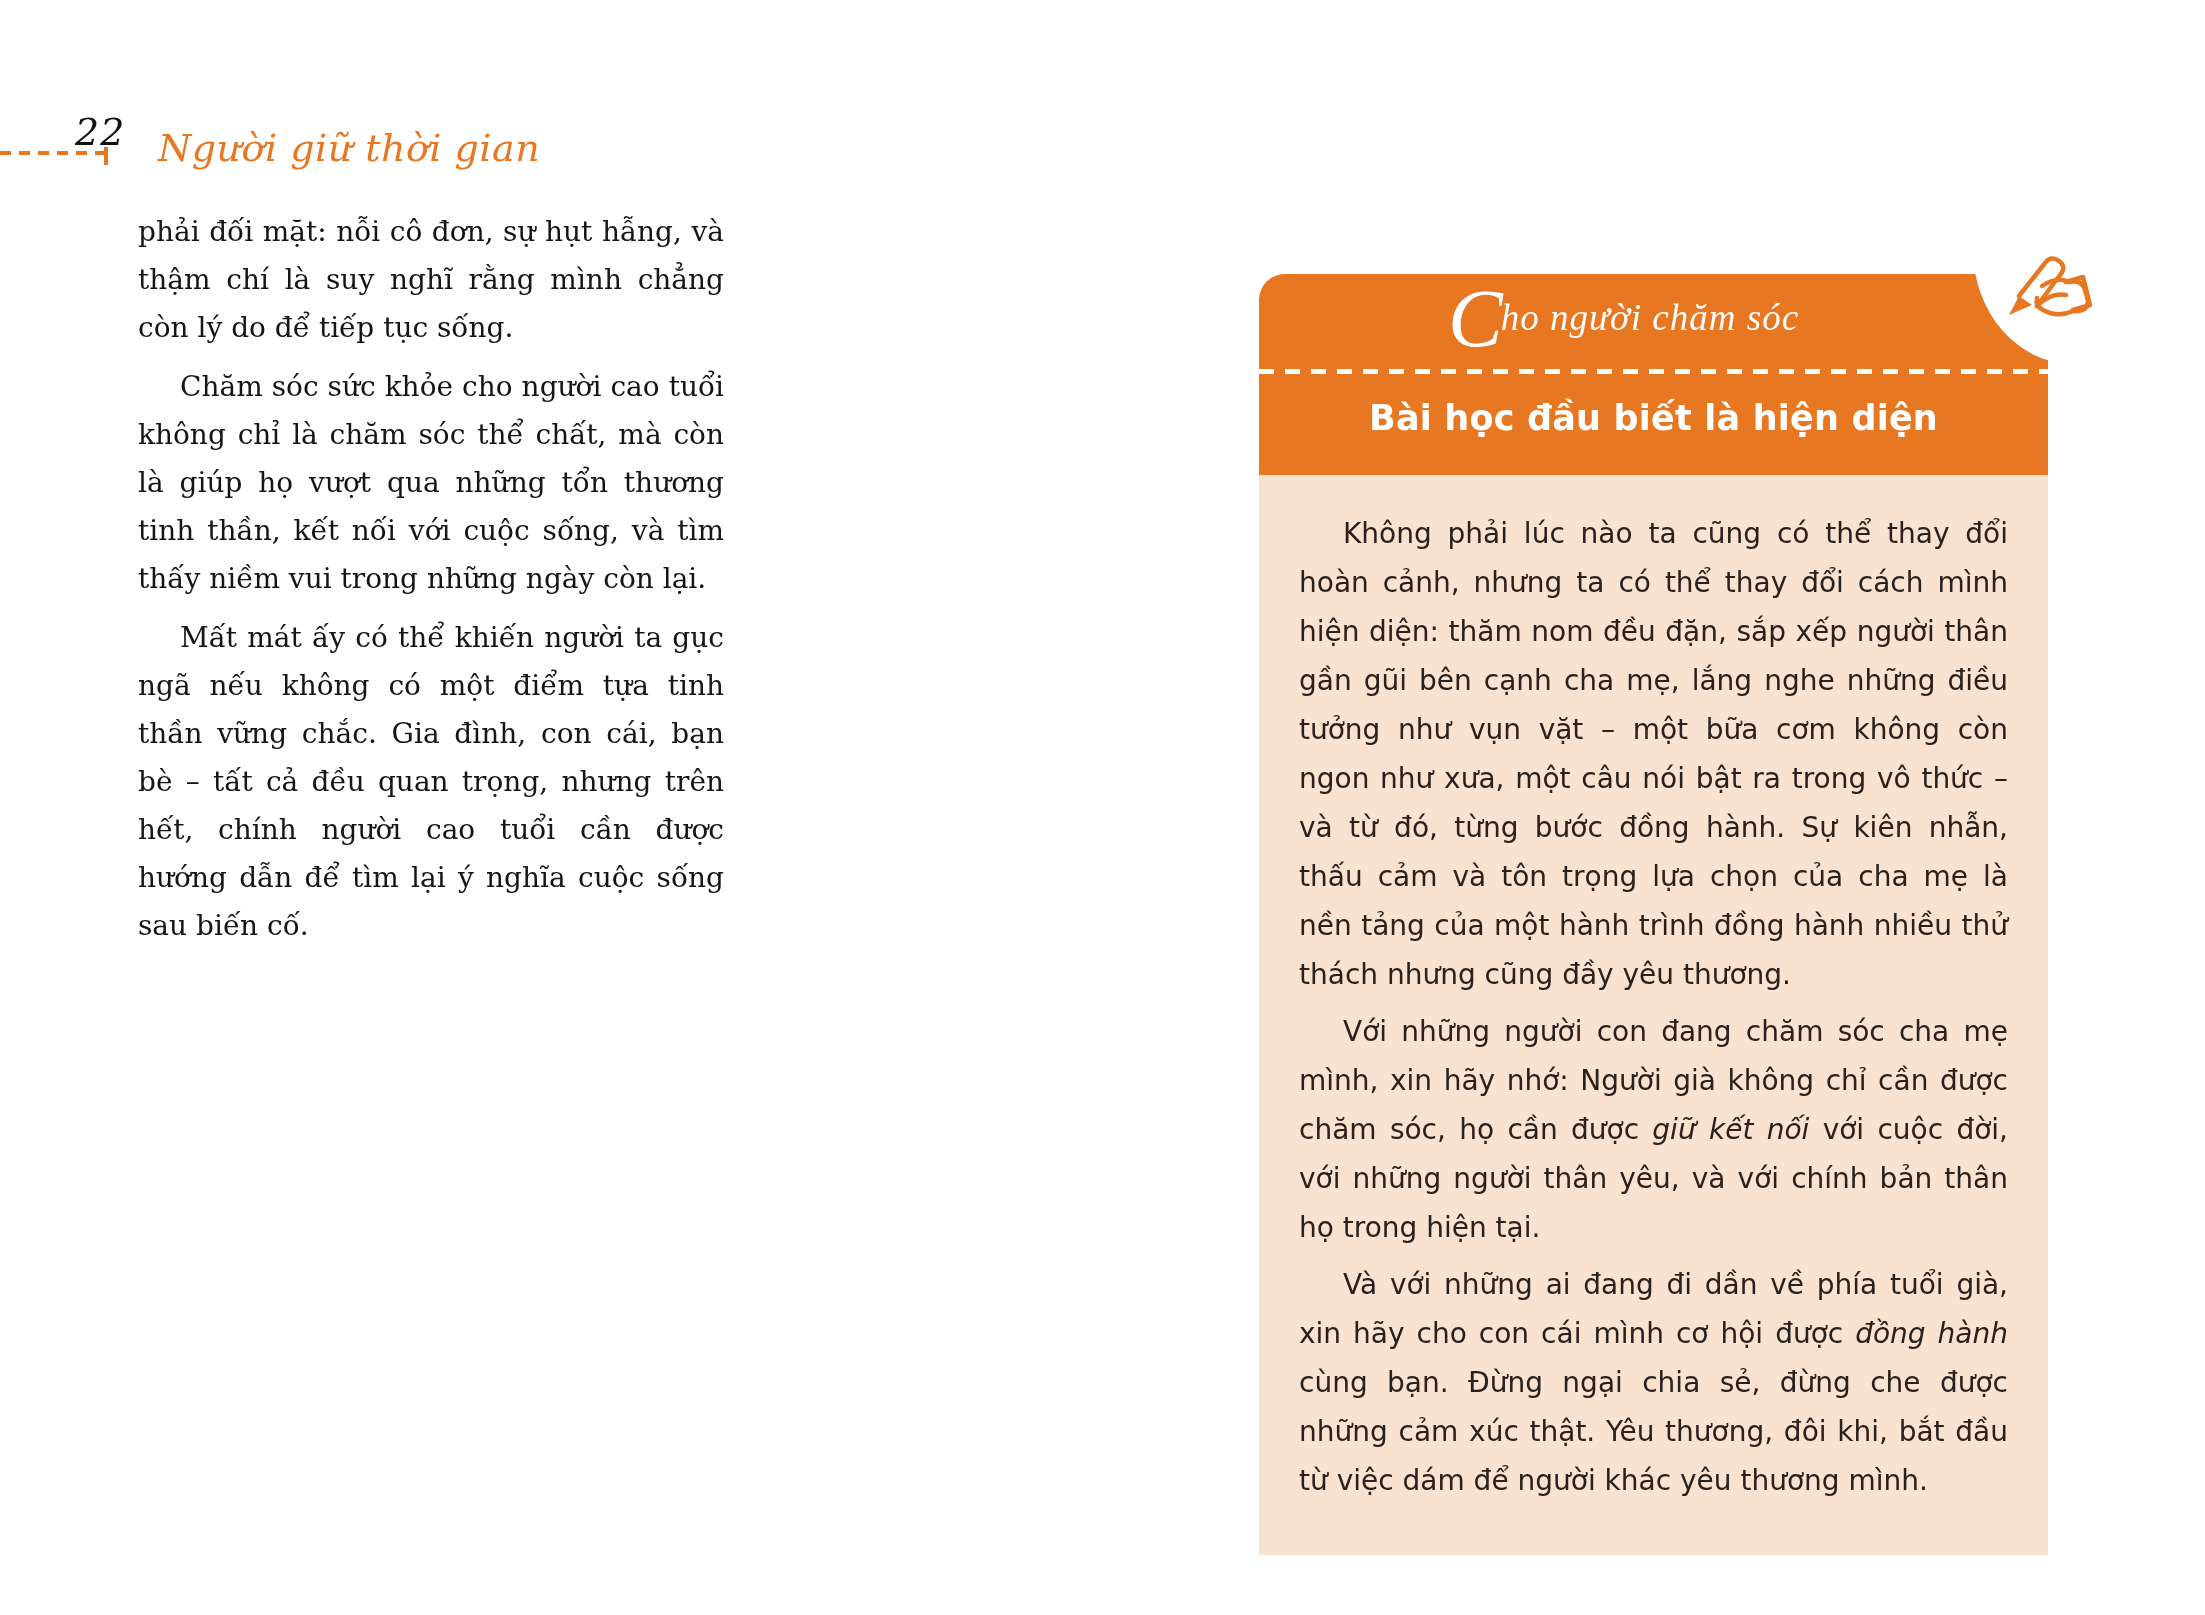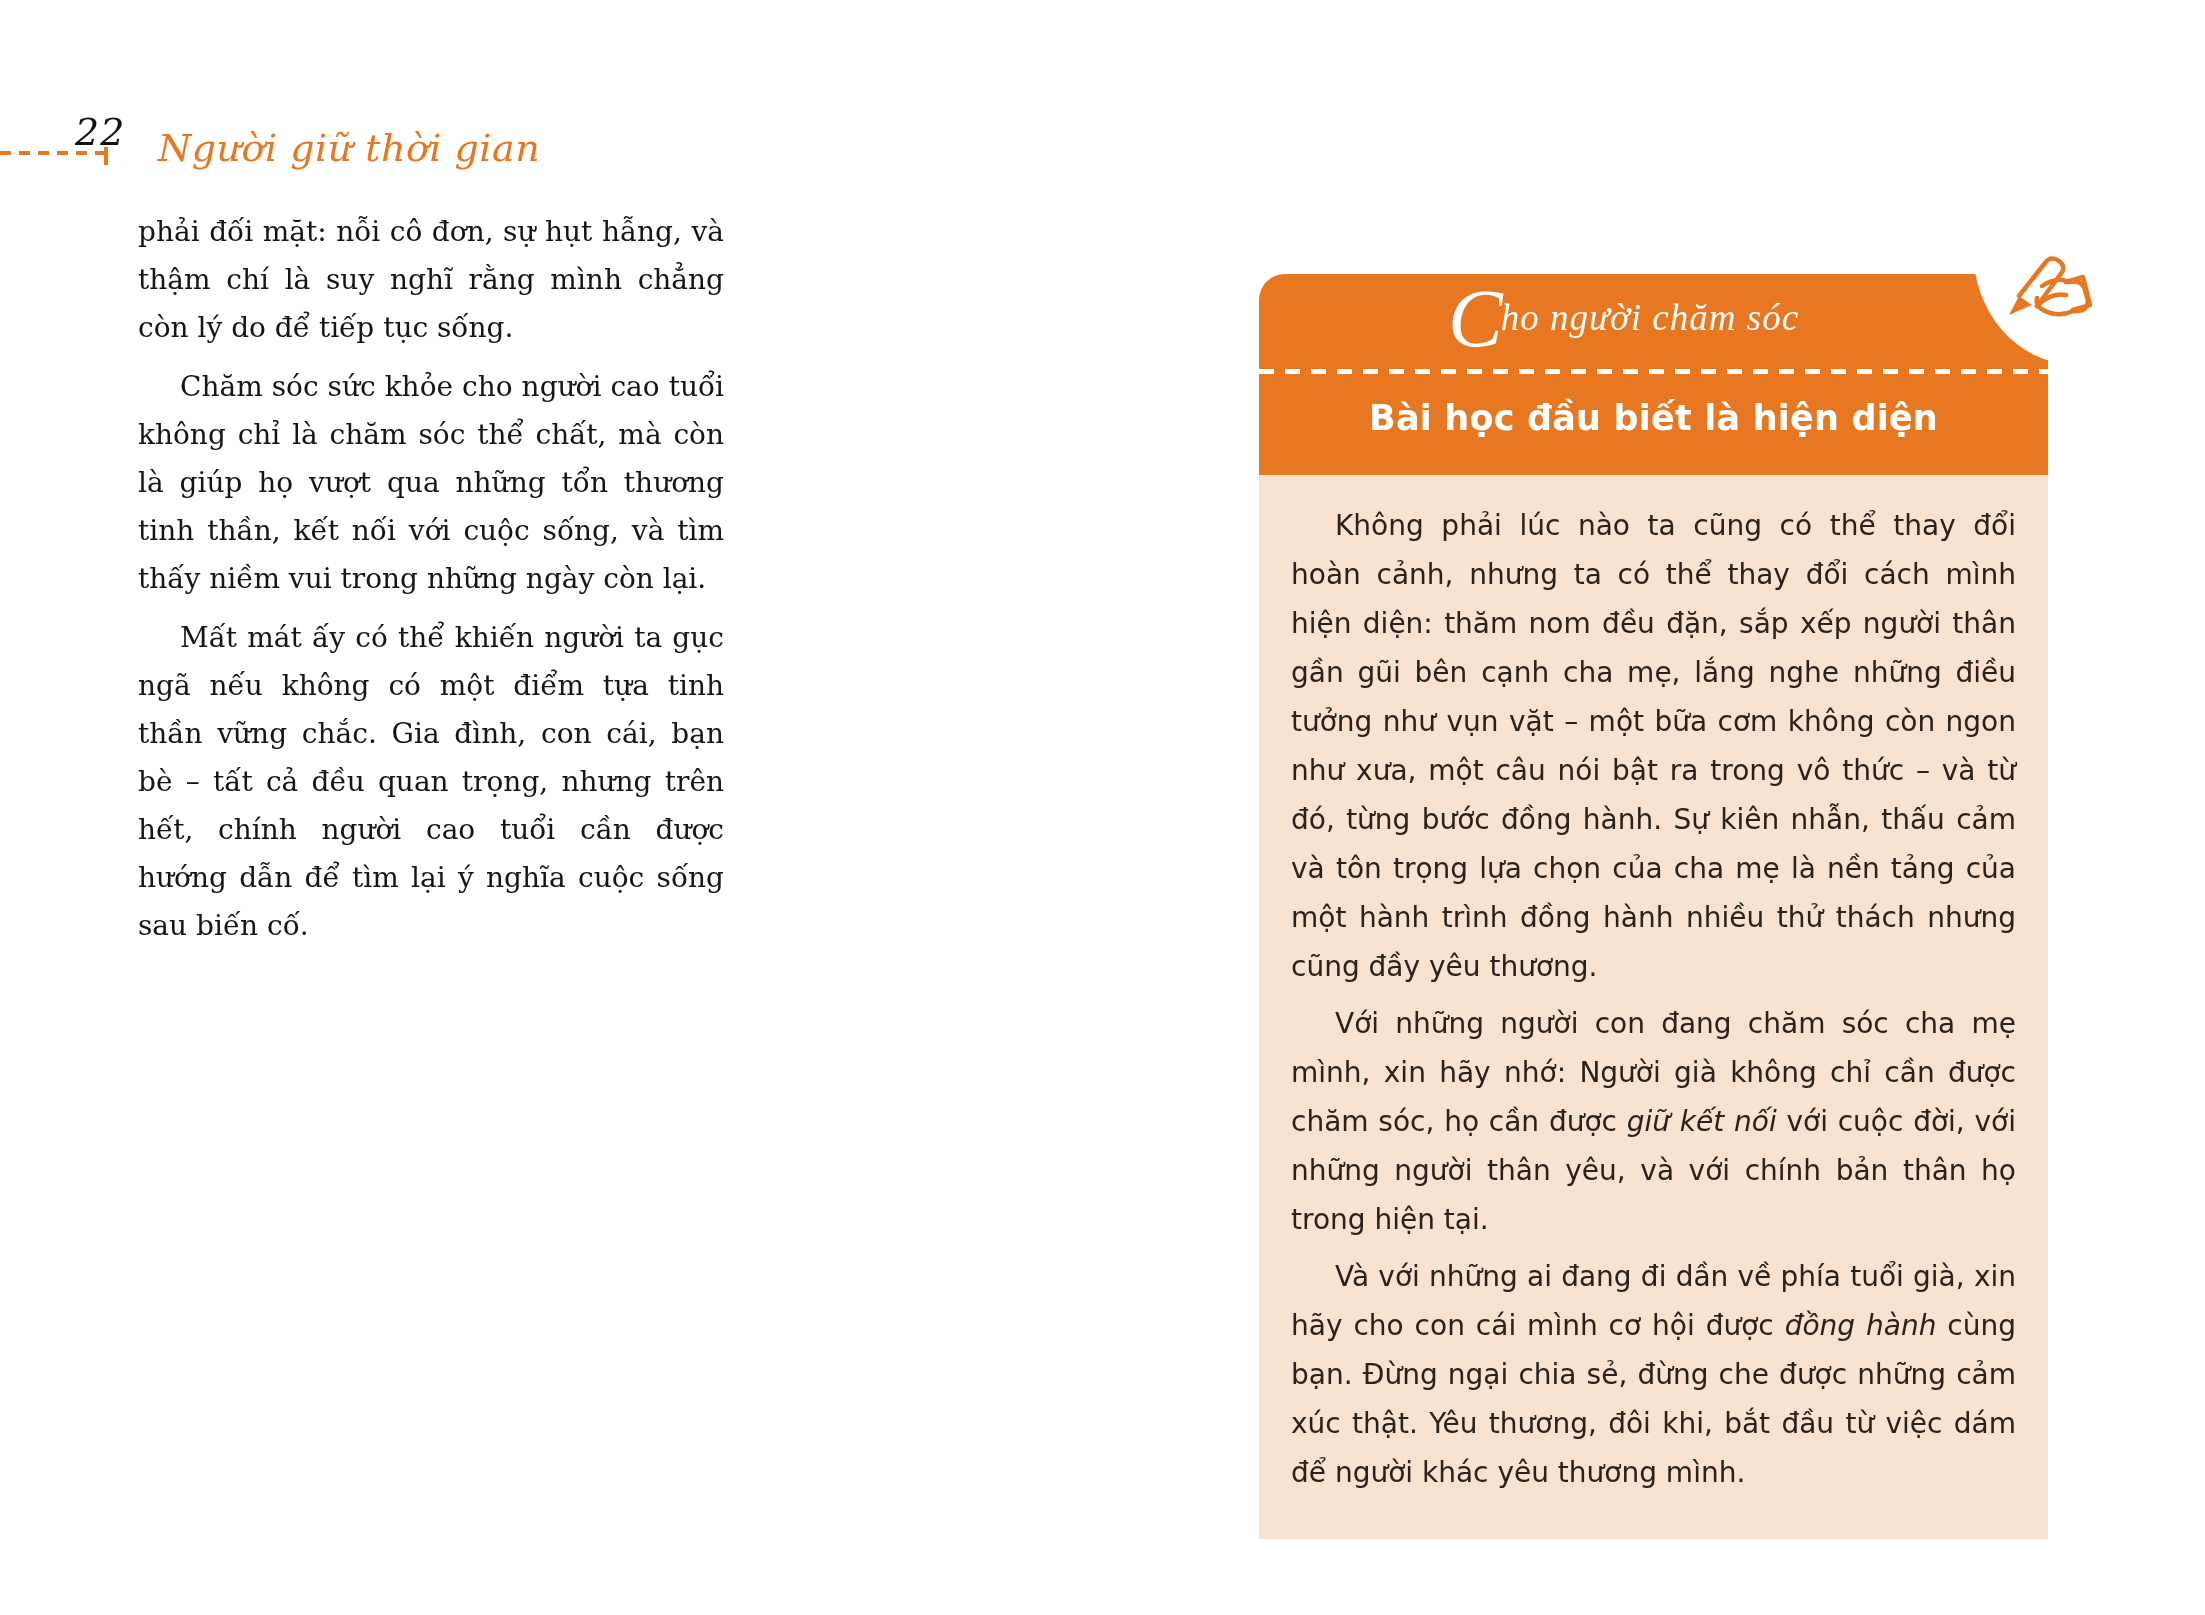--- a/index.html
+++ b/index.html
@@ -70,21 +70,21 @@
     position:absolute;top:124px;left:0;right:0;
     text-align:center;color:#ffffff;
     font-weight:bold;font-size:35px;letter-spacing:.2px;
   }
   .callout-body{
     background:#fae2d0;
     padding:26px 32px 42px 32px;
     font-size:28px;line-height:49px;color:#2a211c;
     text-align:justify;
   }
-  .callout-body p{margin:0;text-indent:44px;}
+  .callout-body p{margin:8px;text-indent:44px;}
   .callout-body p + p{margin-top:8px;}
   .callout-body em{font-style:italic;}
 
   
   .write-icon{
     position:absolute;left:733px;top:-22px;width:100px;height:80px;
   }
 </style>
 </head>
 <body>

